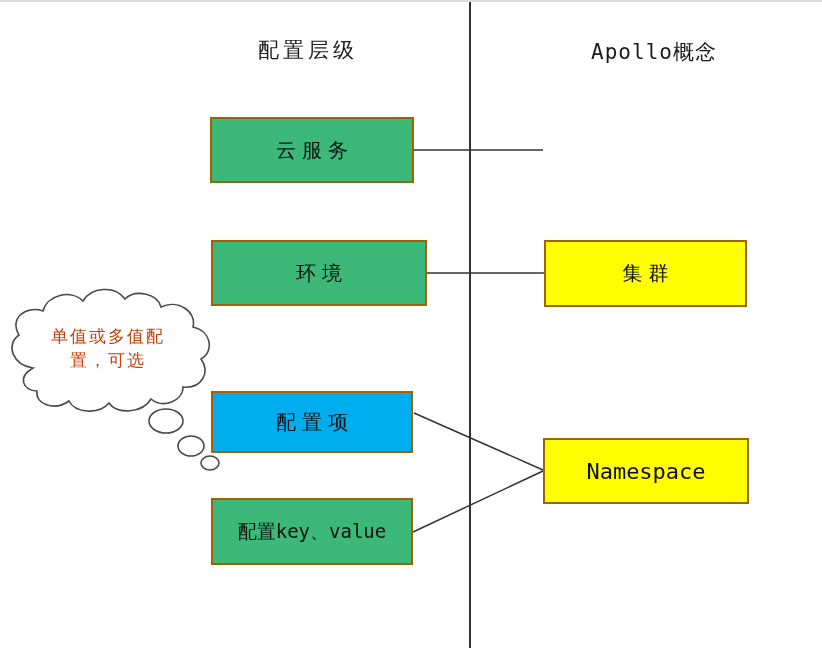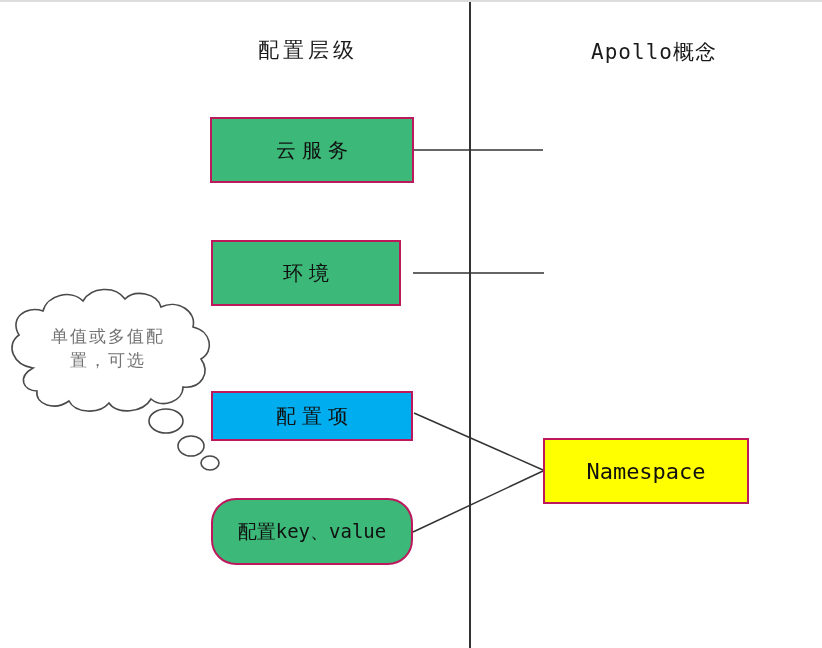--- a/index.html
+++ b/index.html
@@ -27,43 +27,43 @@
     letter-spacing: 4px;
     text-align: center;
     white-space: nowrap;
   }
   .hdr-left  { left: 232px; top: 36px; width: 152px; }
   .hdr-right { left: 578px; top: 38px; width: 152px; letter-spacing: 1px; }
   .node {
     position: absolute;
     z-index: 2;
     box-sizing: border-box;
-    border: 2px solid #be185d;
+    border: 2px solid #a16207;
     display: flex;
     align-items: center;
     justify-content: center;
     font-size: 20px;
     color: #101010;
     white-space: nowrap;
   }
   .cjk-spaced { letter-spacing: 6px; text-indent: 6px; }
   .n-cloud-service   { left: 210px; top: 117px; width: 204px; height: 66px; }
-  .n-environment     { left: 211px; top: 240px; width: 190px; height: 66px; }
-  .n-config-item     { left: 211px; top: 391px; width: 202px; height: 50px; }
+  .n-environment     { left: 211px; top: 240px; width: 216px; height: 66px; }
+  .n-config-item     { left: 211px; top: 391px; width: 202px; height: 62px; }
   .n-config-kv       { left: 211px; top: 498px; width: 202px; height: 67px; font-size: 19px; }
   .n-app-id          { left: 543px; top: 118px; width: 204px; height: 64px; font-size: 22px; }
   .n-cluster         { left: 544px; top: 240px; width: 203px; height: 67px; }
   .n-namespace       { left: 543px; top: 438px; width: 206px; height: 66px; font-size: 22px; text-align: center; }
   .cloud-text {
     position: absolute;
     z-index: 2;
     left: 42px; top: 324px; width: 132px;
     font-size: 17px;
     line-height: 24px;
-    color: #737373;
+    color: #c2410c;
     text-align: center;
     letter-spacing: 2px;
   }
 </style>
 </head>
 <body>
 
 <div class="canvas">
 
   <div class="top-edge"></div>
@@ -102,21 +102,22 @@
 
   <div class="col-header hdr-right">Apollo概念</div>
   <div class="col-header hdr-left">配置层级</div>
 
   <div class="node n-cloud-service cjk-spaced" style="background-color: rgb(60, 184, 120);">云服务</div>
 
   <div class="node n-environment cjk-spaced" style="background-color: rgb(60, 184, 120);">环境</div>
 
   <div class="node n-config-item cjk-spaced" style="background-color: rgb(0, 174, 239);">配置项</div>
 
-  <div class="node n-config-kv" style="background-color: rgb(60, 184, 120); border-radius: 25px;">配置key、value</div>
+  <div class="node n-config-kv" style="background-color: rgb(60, 184, 120);">配置key、value</div>
 
 
+  <div class="node n-cluster cjk-spaced" style="background-color: rgb(255, 255, 0);">集群</div>
 
   <div class="node n-namespace" style="background-color: rgb(255, 255, 0);">Namespace</div>
 
   <div class="cloud-text">单值或多值配置，可选</div>
 
 </div>
 
 </body></html>

